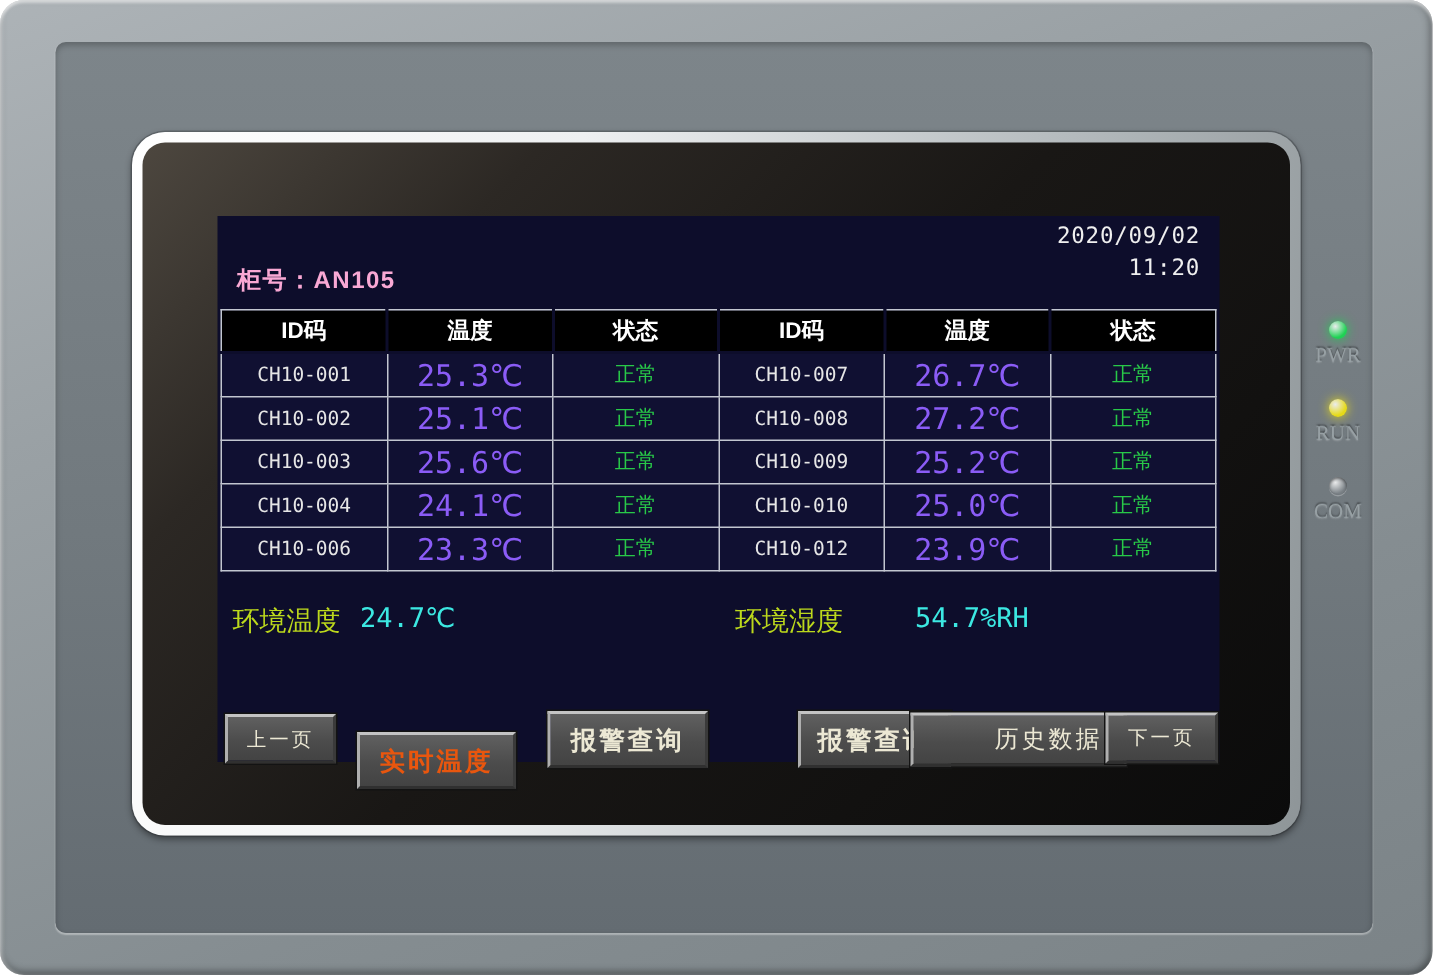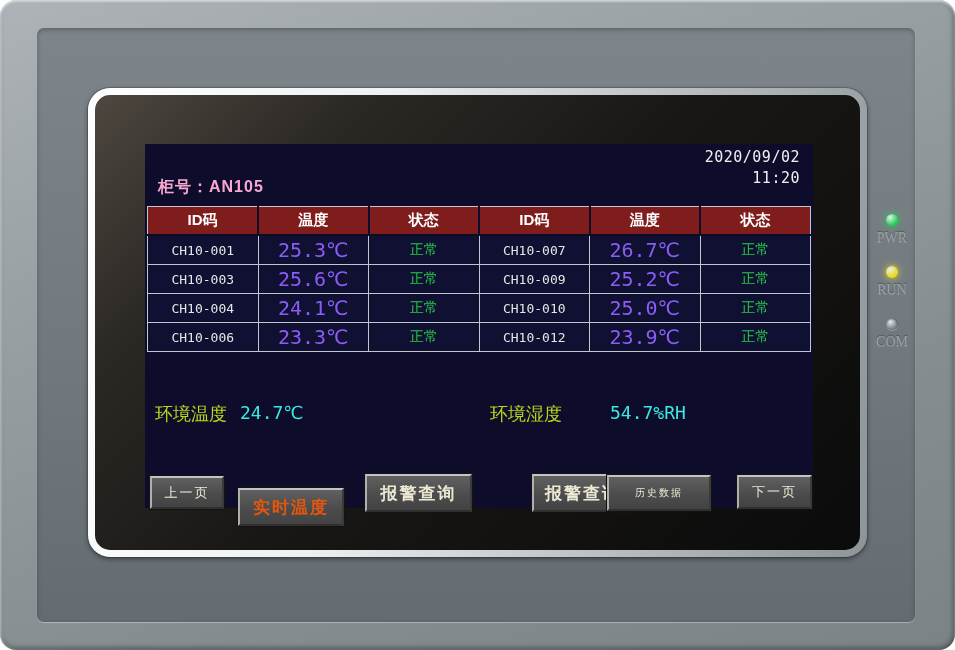--- a/index.html
+++ b/index.html
@@ -31,21 +31,21 @@
   .lcd{position:absolute;left:145px;top:144px;width:668px;height:364px;
     background:#0d0d2b;color:#e8e8e8;}
   .datetime{position:absolute;top:3px;right:13px;text-align:right;
     font-family:"DejaVu Sans Mono",monospace;font-size:15px;line-height:21px;
     color:#efefef;letter-spacing:.5px;}
   .cabinet{position:absolute;left:13px;top:33px;font-size:16px;font-weight:bold;
     color:#f9a8d4;letter-spacing:1px;}
 
   table.data-table{position:absolute;left:2px;top:62px;width:664px;
     border-collapse:collapse;table-layout:fixed;}
-  .data-table th{background:#7f1d1d;color:#ffffff;font-size:15px;font-weight:bold;
+  .data-table th{background:#000000;color:#ffffff;font-size:15px;font-weight:bold;
     height:25px;border:1px solid #c2c6d0;border-left:2px solid #0d0d2b;
     border-right:2px solid #0d0d2b;border-bottom:2px solid #0d0d2b;}
   .data-table th:first-child{border-left:1px solid #c2c6d0;}
   .data-table th:last-child{border-right:1px solid #c2c6d0;}
   .data-table td{border:1px solid #c2c6d0;background:#101032;height:26px;
     text-align:center;vertical-align:middle;}
   .data-table td.id{color:#e6e6e6;font-family:"DejaVu Sans Mono",monospace;font-size:13px;}
   .data-table td.temp{color:#8b5cf6;font-family:"DejaVu Sans Mono","DejaVu Sans",monospace;
     font-size:20px;}
   .data-table td.status{color:#28c848;font-size:14px;}
@@ -105,20 +105,28 @@
       <tbody id="tbody-rows">
           <tr>
             <td class="id">CH10-001</td>
             <td class="temp">25.3℃</td>
             <td class="status">正常</td>
             <td class="id">CH10-007</td>
             <td class="temp">26.7℃</td>
             <td class="status">正常</td>
           </tr>
           <tr>
+            <td class="id">CH10-002</td>
+            <td class="temp">25.1℃</td>
+            <td class="status">正常</td>
+            <td class="id">CH10-008</td>
+            <td class="temp">27.2℃</td>
+            <td class="status">正常</td>
+          </tr>
+          <tr>
             <td class="id">CH10-003</td>
             <td class="temp">25.6℃</td>
             <td class="status">正常</td>
             <td class="id">CH10-009</td>
             <td class="temp">25.2℃</td>
             <td class="status">正常</td>
           </tr>
           <tr>
             <td class="id">CH10-004</td>
             <td class="temp">24.1℃</td>
@@ -143,21 +151,21 @@
       <span class="val val1">24.7℃</span>
       <span class="lbl lbl2">环境湿度</span>
       <span class="val val2">54.7%RH</span>
     </div>
 
     <div id="nav-bar"></div>
   <div class="btn" style="left: 5px; top: 332px; width: 70px; height: 29px; font-size: 13px;">上一页</div>
       <div class="btn active" style="left: 93px; top: 344px; width: 102px; height: 34px; font-size: 17px; font-weight: bold;">实时温度</div>
       <div class="btn" style="left: 220px; top: 330px; width: 103px; height: 34px; font-size: 17px; font-weight: bold;">报警查询</div>
       <div class="btn" style="left: 345px; top: 330px; width: 98px; height: 34px; font-size: 17px; font-weight: bold; margin-left: 42px;">报警查询</div>
-      <div class="btn" style="left: 462px; top: 331px; width: 100px; height: 32px; font-size: 10px;">历史数据</div>
+      <div class="btn" style="left: 462px; top: 331px; width: 100px; height: 32px; font-size: 16px; padding-left: 40px;">历史数据</div>
       <div class="btn" style="left: 592px; top: 331px; width: 71px; height: 30px; font-size: 13px;">下一页</div>
     </div>
 <div class="led-item" style="top: 214px;">
       <div class="led-dot" style="background: radial-gradient(circle at 35% 30%, rgba(255, 255, 255, 0.85), rgb(31, 210, 84) 65%); box-shadow: rgb(31, 210, 84) 0px 0px 7px;"></div>
       <div class="led-label">PWR</div>
     </div>
     <div class="led-item" style="top: 266px;">
       <div class="led-dot" style="background: radial-gradient(circle at 35% 30%, rgba(255, 255, 255, 0.85), rgb(230, 218, 22) 65%); box-shadow: rgb(230, 218, 22) 0px 0px 7px;"></div>
       <div class="led-label">RUN</div>
     </div>

